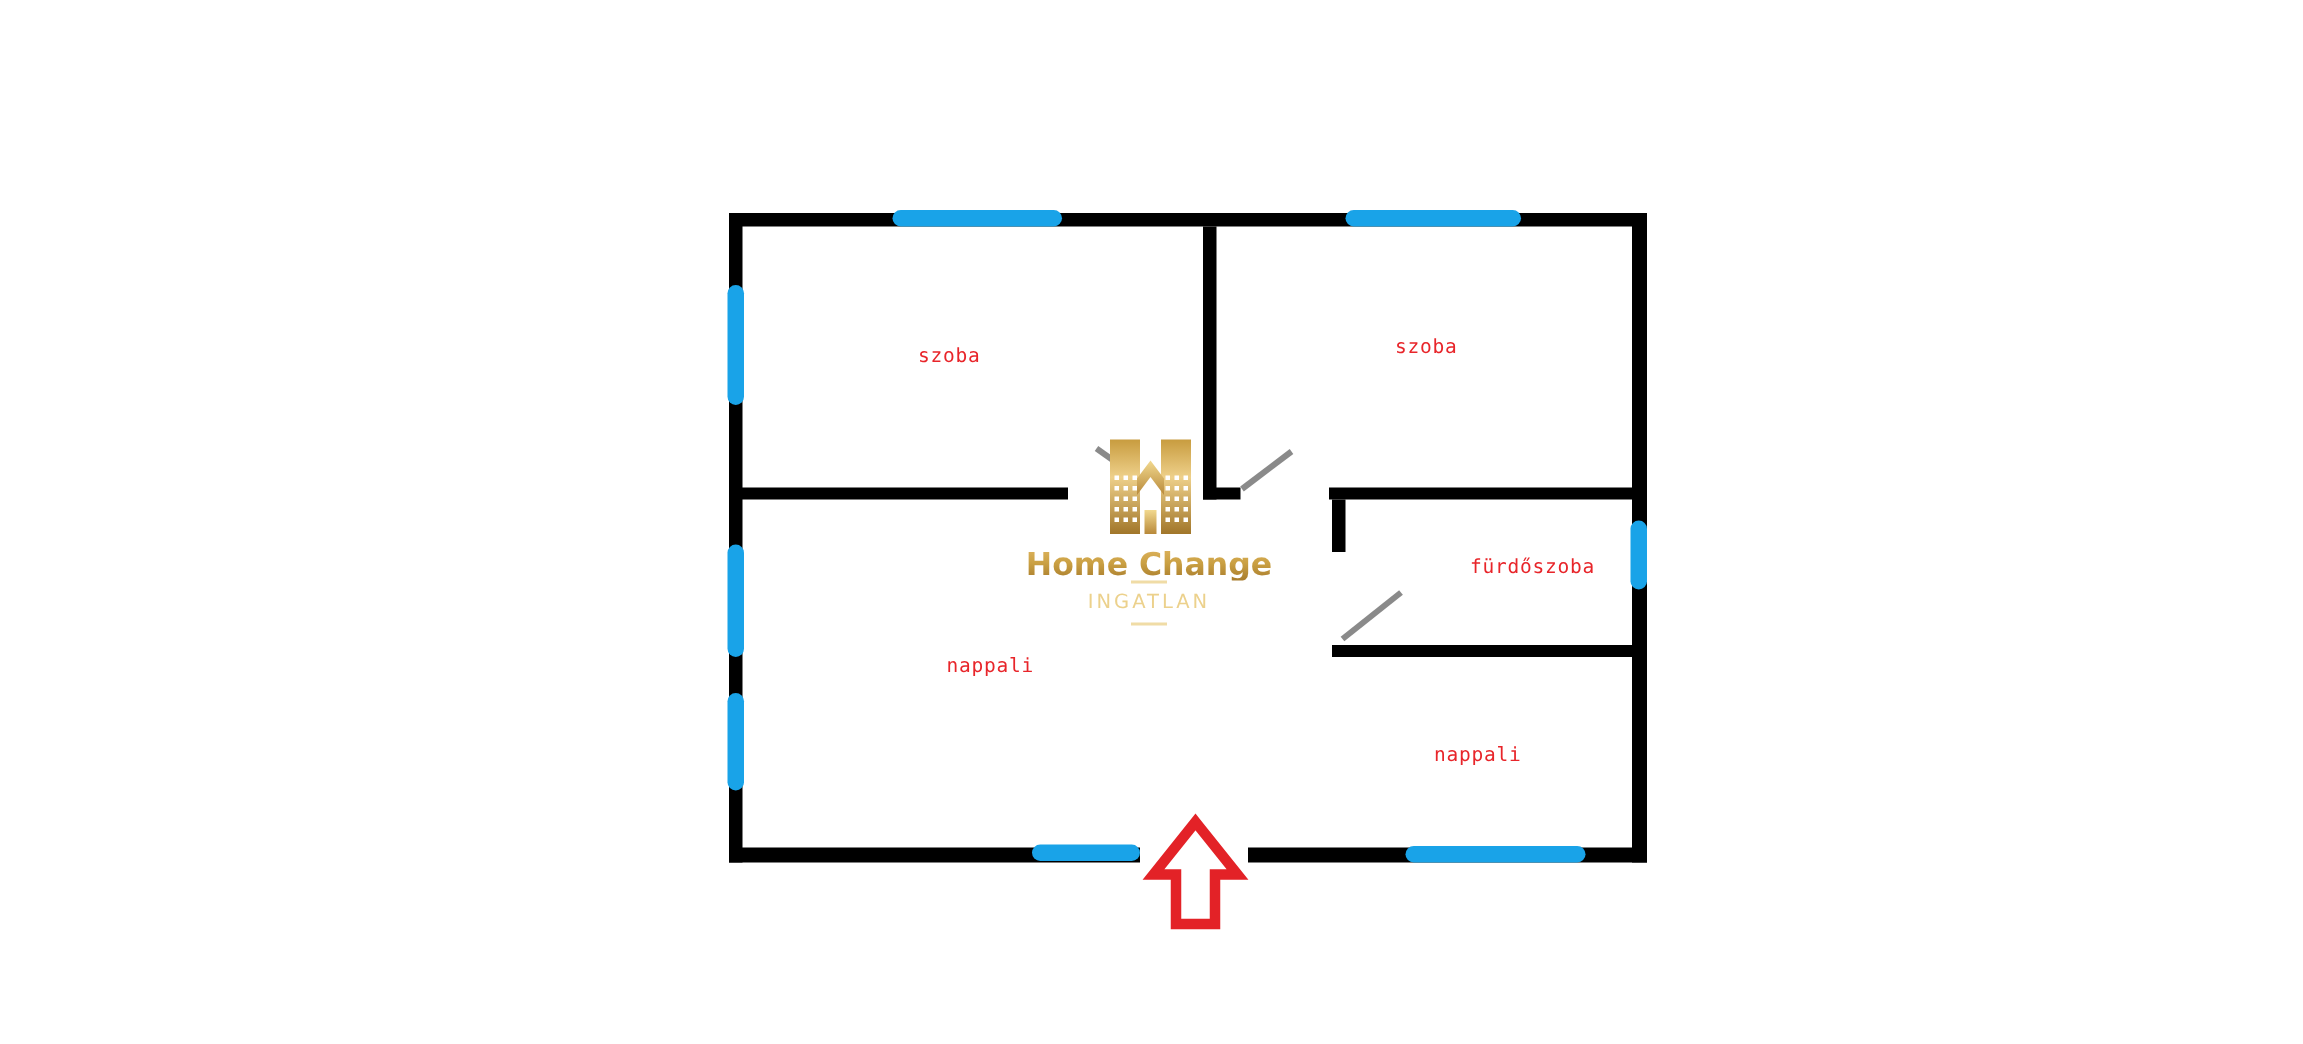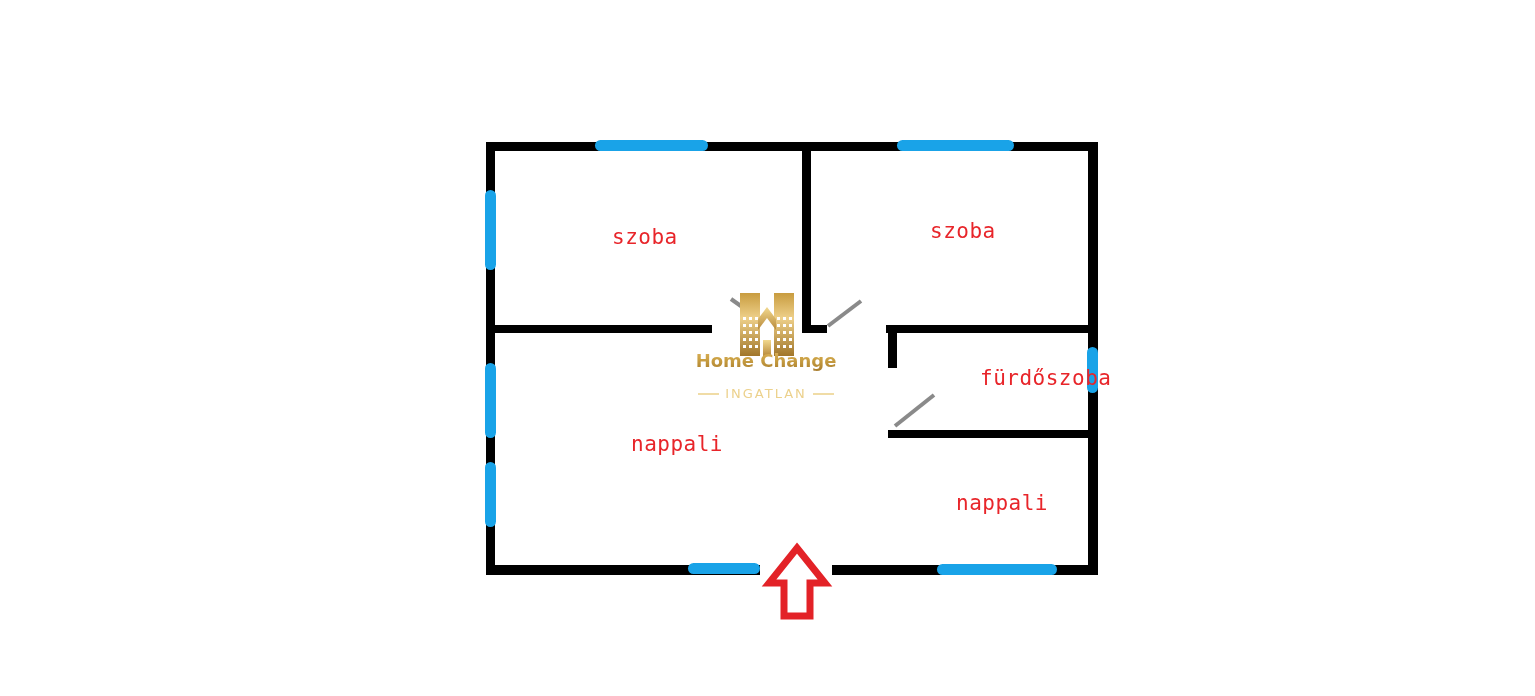--- a/index.html
+++ b/index.html
@@ -7,43 +7,43 @@
     position:relative;
     width:1535px;height:696px;
     background:#ffffff;
     overflow:hidden;
     font-family:"DejaVu Sans Mono", monospace;
   }
   .wall{position:absolute;background:var(--wall,#000);}
   .window-marker{position:absolute;background:var(--window,#19a3e8);border-radius:6px;}
   .room-label{
     position:absolute;
-    font-size:21px;line-height:19px;
+    font-size:13px;line-height:19px;
     color:var(--label,#e8252a);
     white-space:nowrap;
     letter-spacing:0.5px;
   }
   #overlay-svg{position:absolute;left:0;top:0;pointer-events:none;}
   .door-swing{stroke:var(--swing,#8a8a8a);stroke-width:4;fill:none;}
   .entrance-arrow{fill:#ffffff;stroke:var(--arrow,#e32227);stroke-width:7;stroke-linejoin:miter;}
   
   .logo-icon{position:absolute;left:731px;top:292px;width:72px;height:66px;}
   .logo-title{
-    position:absolute;left:682px;top:350px;width:168px;
+    position:absolute;left:682px;top:366px;width:168px;
     text-align:center;
     font-family:"DejaVu Sans", sans-serif;
-    font-weight:bold;font-size:18px;line-height:21px;
+    font-weight:bold;font-size:21px;line-height:21px;
     background:linear-gradient(180deg,#dcb25c 0%,#caa043 45%,#a87c2c 100%);
     -webkit-background-clip:text;background-clip:text;
     color:transparent;
     letter-spacing:0px;
   }
   .logo-subtitle-row{
     position:absolute;left:698px;top:387px;width:136px;
-    display:flex;align-items:center;justify-content:flex-start;gap:6px;
+    display:flex;align-items:center;justify-content:flex-start;gap:6px;flex-direction:column;
   }
   .logo-subtitle-line{height:2px;width:24px;background:#f0dca6;}
   .logo-subtitle{
     font-family:"DejaVu Sans", sans-serif;
     font-size:13px;line-height:14px;
     color:#ecd18c;letter-spacing:2px;
   }
 </style>
 </head>
 <body>

